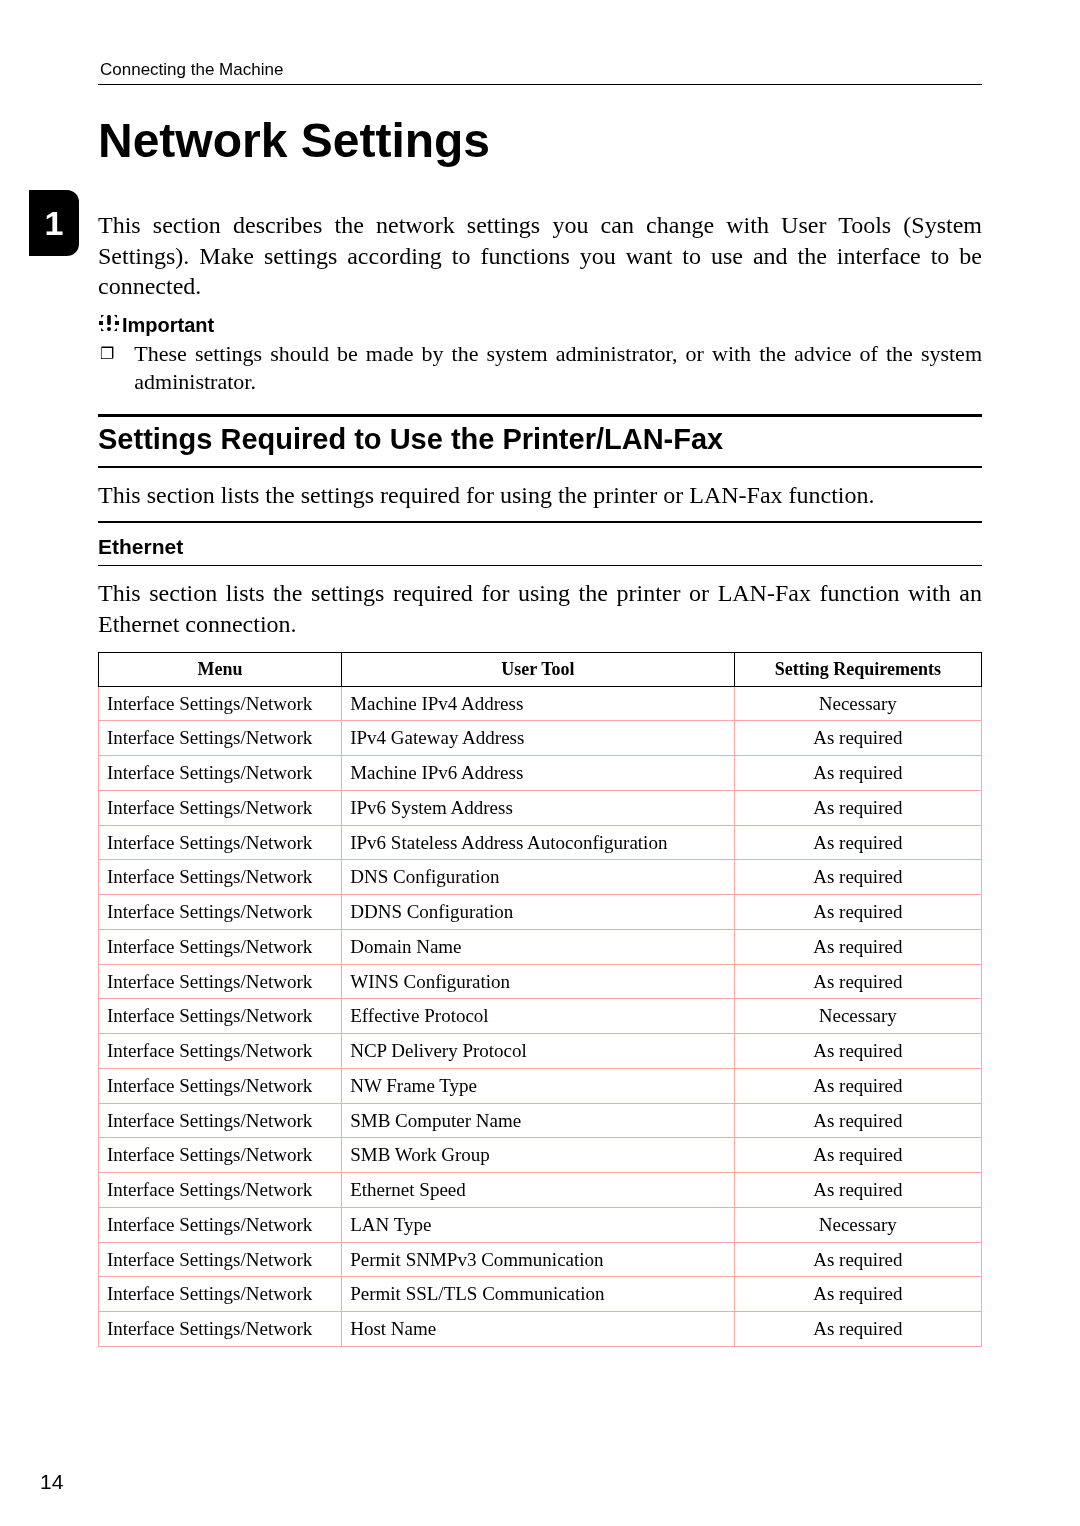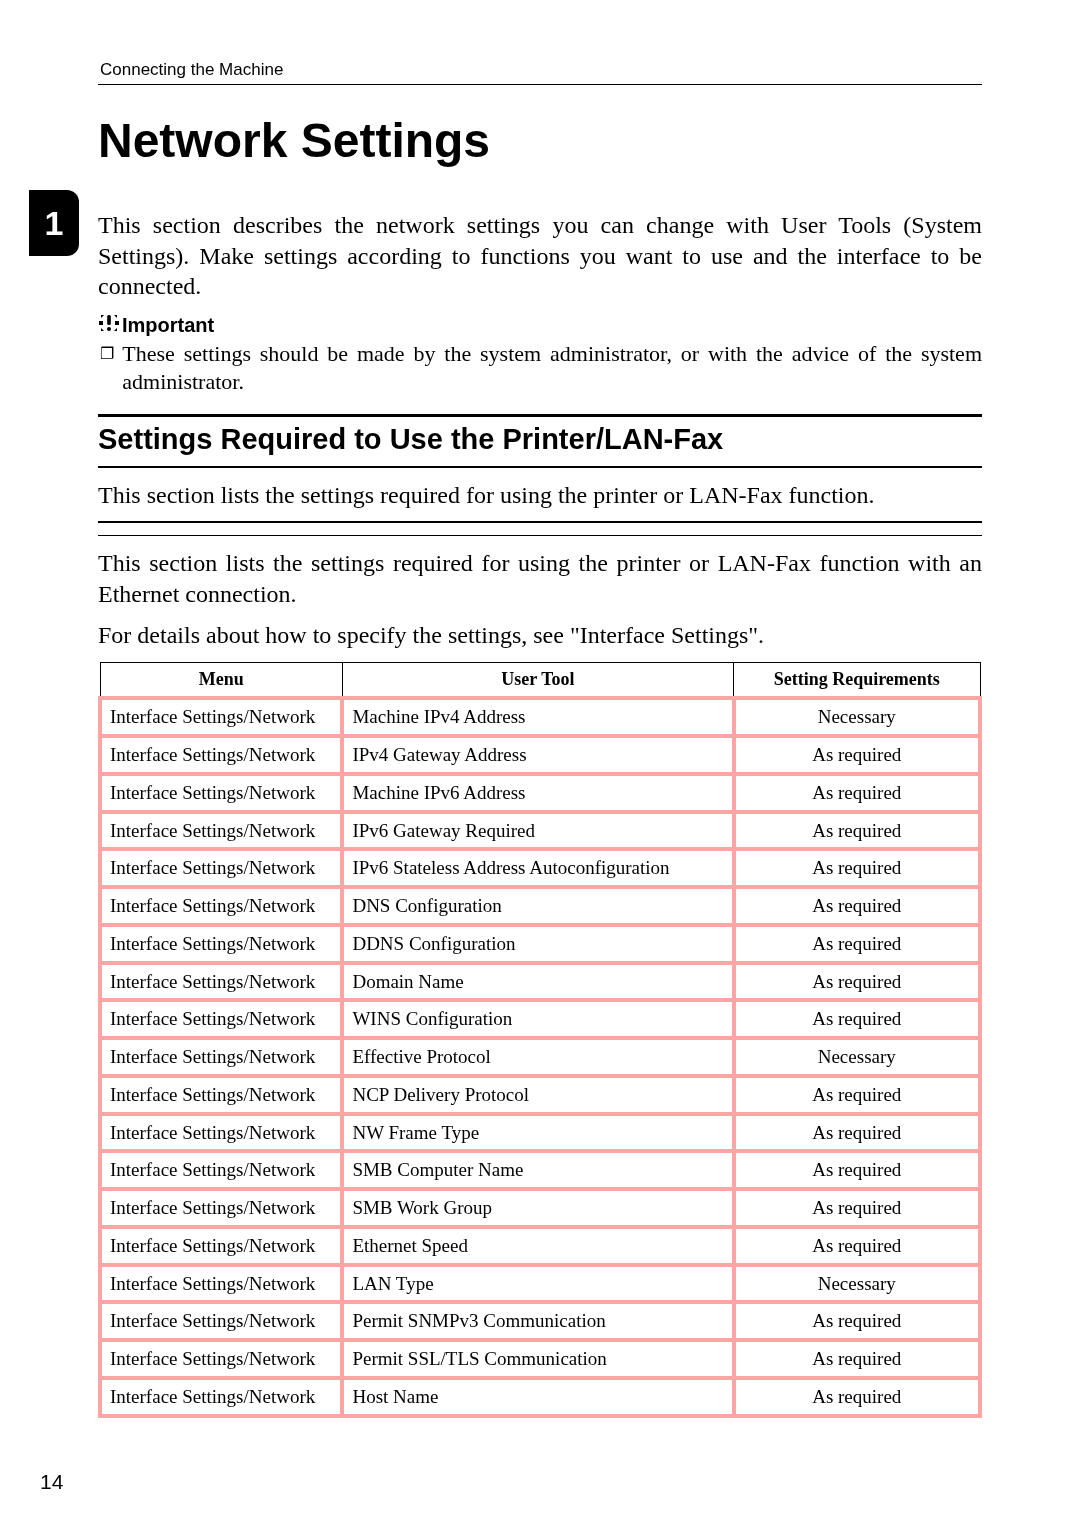--- a/index.html
+++ b/index.html
@@ -83,20 +83,21 @@
       font-size: 16px;
       line-height: 28px;
       font-family: Arial, sans-serif;
     }
     .bullet-text {
       font-family: 'Palatino Linotype', Palatino, Georgia, serif;
       font-size: 22px;
       line-height: 1.28;
       text-align: justify;
       flex: 1;
+      margin-left: 12px;
     }
     .rule-thick {
       border: none;
       border-top: 3px solid #000;
       margin: 16px 0 6px 0;
     }
     .rule-med {
       border: none;
       border-top: 2px solid #000;
       margin: 10px 0 12px 0;
@@ -126,21 +127,21 @@
       font-size: 19px;
     }
     table.settings th {
       font-family: 'Palatino Linotype', Palatino, Georgia, serif;
       font-weight: bold;
       font-size: 18px;
       padding: 6px 8px;
       border: 1px solid #000;
     }
     table.settings td {
-      border: 4px solid #fca5a5;
+      border: 1px solid #fca5a5;
       padding: 5px 8px;
       vertical-align: top;
       line-height: 1.25;
     }
     table.settings td.col-menu { width: 238px; }
     table.settings td.col-tool { width: 384px; }
     table.settings td.col-req { width: 242px; text-align: center; }
     .page-num {
       position: absolute;
       left: 40px;
@@ -188,24 +189,24 @@
     <span class="bullet-text">These settings should be made by the system administrator, or with the advice of the system administrator.</span>
   </div>
 
   <hr class="rule-thick">
   <h2 class="section">Settings Required to Use the Printer/LAN-Fax</h2>
   <hr class="rule-med">
 
   <p class="body-text">This section lists the settings required for using the printer or LAN-Fax function.</p>
 
   <hr class="rule-med">
+  <h3 class="subsection">Ethernet</h3>
   <hr class="rule-thin">
 
   <p class="body-text">This section lists the settings required for using the printer or LAN-Fax function with an Ethernet connection.</p>
-  <p class="body-text" style="text-align:left;">For details about how to specify the settings, see "Interface Settings".</p>
 
   <table class="settings">
     <thead>
       <tr>
         <th>Menu</th>
         <th>User Tool</th>
         <th>Setting Requirements</th>
       </tr>
     </thead>
     <tbody id="settings-tbody">
@@ -219,21 +220,21 @@
           <td class="col-tool">IPv4 Gateway Address</td>
           <td class="col-req">As required</td>
         </tr>
         <tr>
           <td class="col-menu">Interface Settings/Network</td>
           <td class="col-tool">Machine IPv6 Address</td>
           <td class="col-req">As required</td>
         </tr>
         <tr>
           <td class="col-menu">Interface Settings/Network</td>
-          <td class="col-tool">IPv6 Gateway Required</td>
+          <td class="col-tool">IPv6 System Address</td>
           <td class="col-req">As required</td>
         </tr>
         <tr>
           <td class="col-menu">Interface Settings/Network</td>
           <td class="col-tool">IPv6 Stateless Address Autoconfiguration</td>
           <td class="col-req">As required</td>
         </tr>
         <tr>
           <td class="col-menu">Interface Settings/Network</td>
           <td class="col-tool">DNS Configuration</td>

